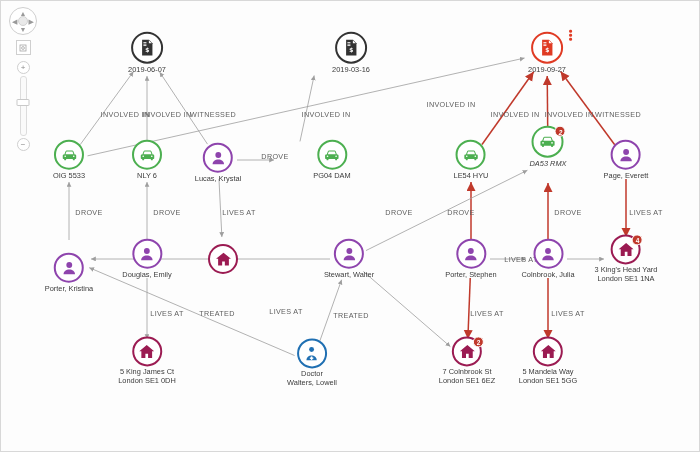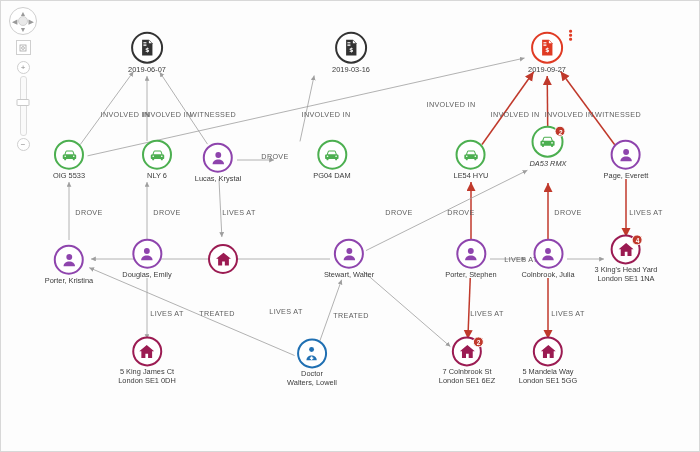--- a/index.html
+++ b/index.html
@@ -237,21 +237,21 @@
         <div class="node-label">2019-09-27</div>
       </div>
       <div class="node" style="left: 68px; top: 159px;">
         <div class="node-circle" style="width: 30px; height: 30px; border: 2.1px solid rgb(76, 175, 80);">
           <svg width="19" height="19" viewBox="0 0 24 24">
       <path fill="#4caf50" d="M5.5 11l1.6-4.1C7.35 6.35 7.9 6 8.5 6h7c.6 0 1.15.35 1.4.9L18.5 11h.6c.8 0 1.4.65 1.4 1.45V16c0 .5-.35.9-.85.9H18.7v.7c0 .5-.4.9-.9.9h-.7c-.5 0-.9-.4-.9-.9v-.7H7.8v.7c0 .5-.4.9-.9.9h-.7c-.5 0-.9-.4-.9-.9v-.7H4.35C3.85 16.9 3.5 16.5 3.5 16v-3.55C3.5 11.65 4.1 11 4.9 11zM8.2 7.4L7 10.9h10L15.8 7.4zM6.6 14.4a1.05 1.05 0 1 0 0-2.1 1.05 1.05 0 0 0 0 2.1m10.8 0a1.05 1.05 0 1 0 0-2.1 1.05 1.05 0 0 0 0 2.1"></path>
     </svg>
         </div>
         <div class="node-label">OIG 5533</div>
       </div>
-      <div class="node" style="left: 156px; top: 159px;">
+      <div class="node" style="left: 146px; top: 159px;">
         <div class="node-circle" style="width: 30px; height: 30px; border: 2.1px solid rgb(76, 175, 80);">
           <svg width="19" height="19" viewBox="0 0 24 24">
       <path fill="#4caf50" d="M5.5 11l1.6-4.1C7.35 6.35 7.9 6 8.5 6h7c.6 0 1.15.35 1.4.9L18.5 11h.6c.8 0 1.4.65 1.4 1.45V16c0 .5-.35.9-.85.9H18.7v.7c0 .5-.4.9-.9.9h-.7c-.5 0-.9-.4-.9-.9v-.7H7.8v.7c0 .5-.4.9-.9.9h-.7c-.5 0-.9-.4-.9-.9v-.7H4.35C3.85 16.9 3.5 16.5 3.5 16v-3.55C3.5 11.65 4.1 11 4.9 11zM8.2 7.4L7 10.9h10L15.8 7.4zM6.6 14.4a1.05 1.05 0 1 0 0-2.1 1.05 1.05 0 0 0 0 2.1m10.8 0a1.05 1.05 0 1 0 0-2.1 1.05 1.05 0 0 0 0 2.1"></path>
     </svg>
         </div>
         <div class="node-label">NLY 6</div>
       </div>
       <div class="node" style="left: 295px; top: 159px; margin-left: 36px;">
         <div class="node-circle" style="width: 30px; height: 30px; border: 2.1px solid rgb(76, 175, 80);">
           <svg width="19" height="19" viewBox="0 0 24 24">
@@ -288,21 +288,21 @@
       </div>
       <div class="node" style="left: 625px; top: 159px;">
         <div class="node-circle" style="width: 30px; height: 30px; border: 2.1px solid rgb(142, 68, 173);">
           <svg width="19" height="19" viewBox="0 0 24 24">
       <circle cx="12" cy="8" r="3.7" fill="#8e44ad"></circle>
       <path fill="#8e44ad" d="M4.8 19.5c0-3.6 3.2-5.8 7.2-5.8s7.2 2.2 7.2 5.8z"></path>
     </svg>
         </div>
         <div class="node-label">Page, Everett</div>
       </div>
-      <div class="node" style="left: 68px; top: 264px;">
+      <div class="node" style="left: 68px; top: 272px;">
         <div class="node-circle" style="width: 30px; height: 30px; border: 2.1px solid rgb(142, 68, 173);">
           <svg width="19" height="19" viewBox="0 0 24 24">
       <circle cx="12" cy="8" r="3.7" fill="#8e44ad"></circle>
       <path fill="#8e44ad" d="M4.8 19.5c0-3.6 3.2-5.8 7.2-5.8s7.2 2.2 7.2 5.8z"></path>
     </svg>
         </div>
         <div class="node-label">Porter, Kristina</div>
       </div>
       <div class="node" style="left: 146px; top: 258px;">
         <div class="node-circle" style="width: 30px; height: 30px; border: 2.1px solid rgb(142, 68, 173);">

